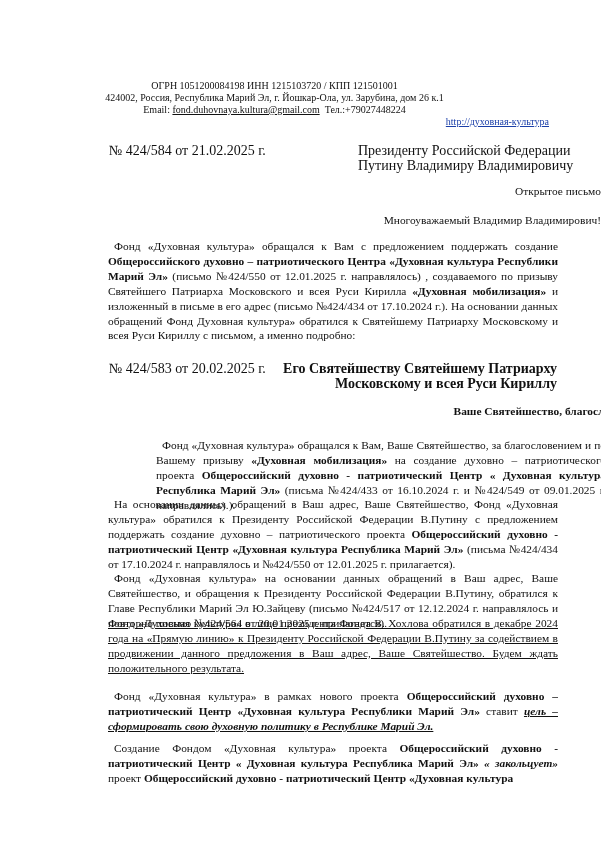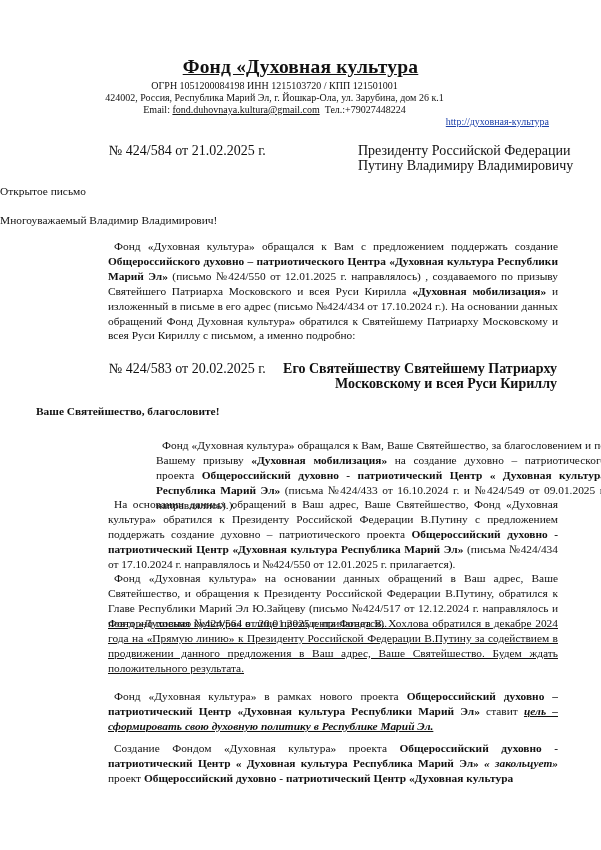--- a/index.html
+++ b/index.html
@@ -11,28 +11,27 @@
   .hdr-line { position: absolute; left: 0; width: 549px; text-align: center; font-size: 10px; line-height: 12px; }
   .hdr-line a { color: #1a3ea8; text-decoration: underline; }
   .u { text-decoration: underline; }
   .abs { position: absolute; font-size: 14px; line-height: 14.2px; white-space: nowrap; }
   .para { position: absolute; left: 108px; width: 450px; font-size: 11.4px; line-height: 14.9px;
           text-align: justify; text-indent: 6px; }
   .para.noindent { text-indent: 0; }
   b { font-weight: bold; }
   .bi { font-weight: bold; font-style: italic; }
   .ul { text-decoration: underline; }
-  .center { position: absolute; left: 0; width: 601px; text-align: left; font-size: 11.4px; line-height: 14px; }
+  .center { position: absolute; left: 0; width: 601px; text-align: right; font-size: 11.4px; line-height: 14px; }
 </style>
 </head>
 <body>
 
 <div class="page">
 
-  <div class="hdr-title">Фонд «Духовная культура</div>
   <div class="hdr-line" style="top:80px;">ОГРН 1051200084198 ИНН 1215103720 / КПП 121501001</div>
   <div class="hdr-line" style="top:92px;">424002, Россия, Республика Марий Эл, г. Йошкар-Ола, ул. Зарубина, дом 26 к.1</div>
   <div class="hdr-line" style="top:104px;">
     <span>Email:</span>
     <span class="u">fond.duhovnaya.kultura@gmail.com</span>
     &nbsp;<span>Тел.:+79027448224</span>
   </div>
   <div class="hdr-line" style="top:116px;text-align:right;">
     <a>http://духовная-культура</a>
   </div>

